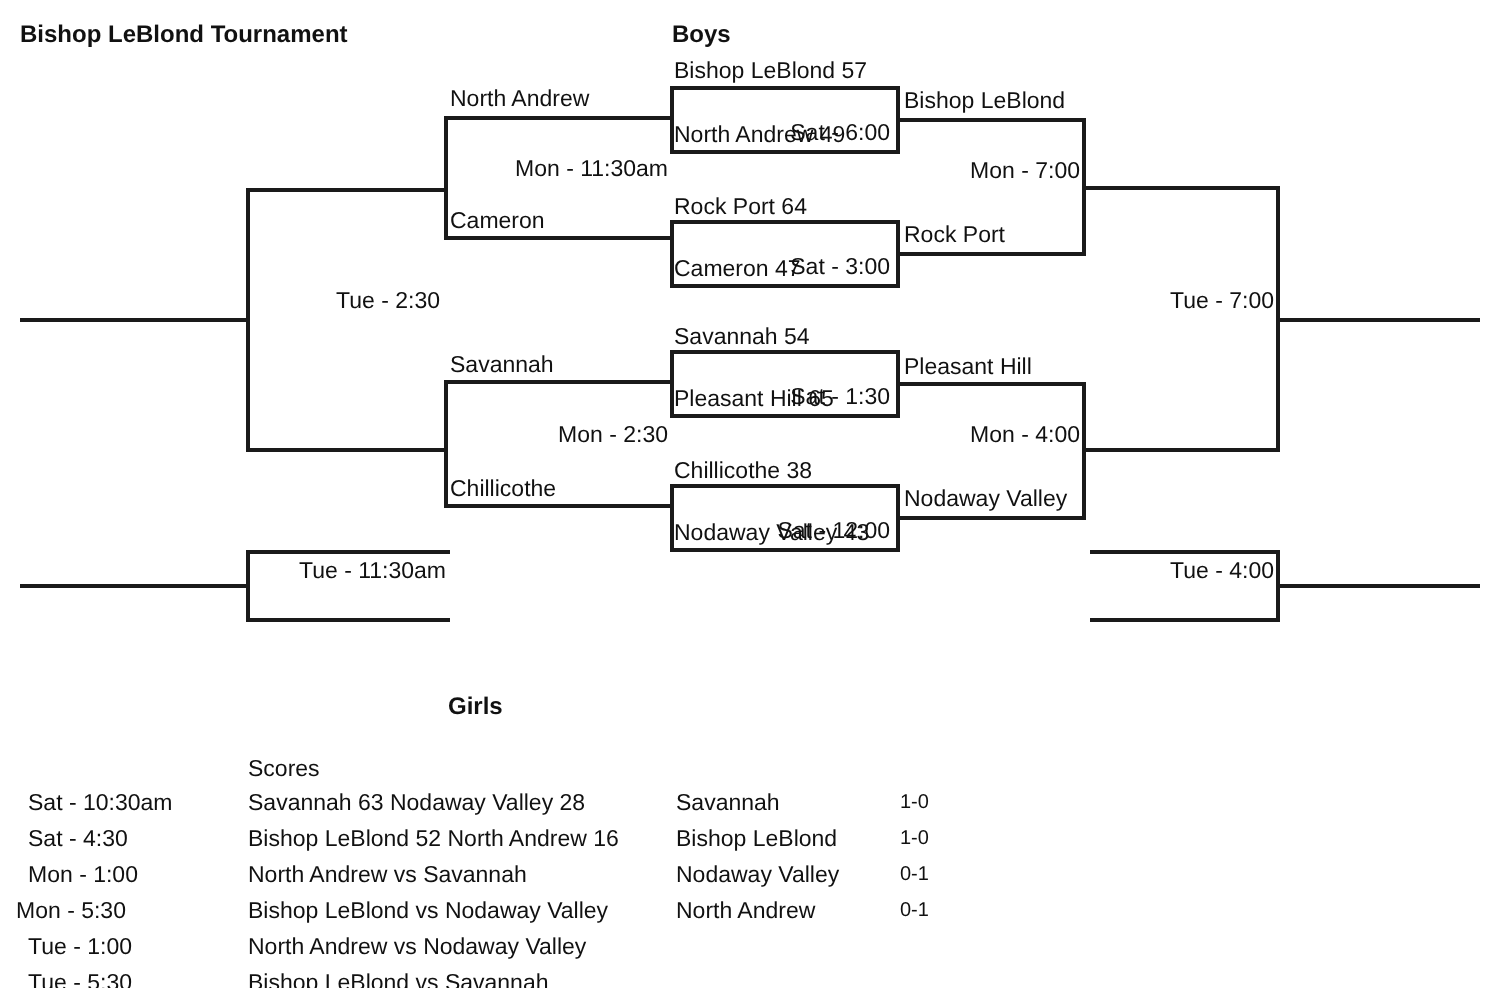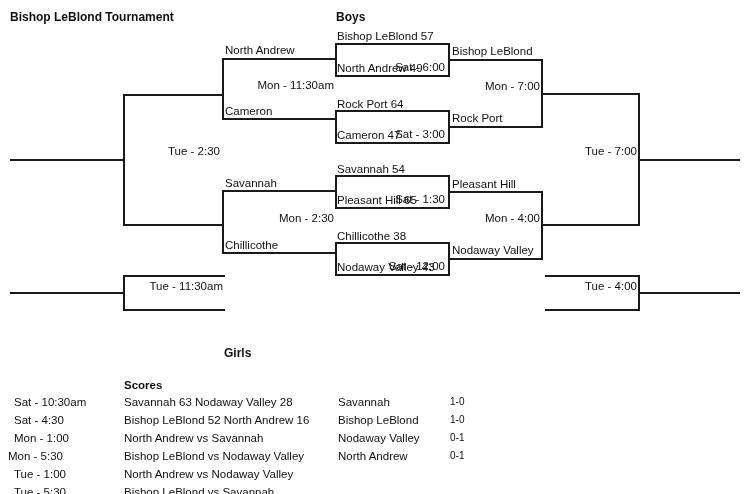--- a/index.html
+++ b/index.html
@@ -62,21 +62,21 @@
     color: #111111;
   }
   .seedbot {
     position: absolute;
     font-size: 11.5px;
     white-space: nowrap;
     color: #111111;
   }
   .scores-head {
     position: absolute;
-    font-weight: bold;
+    font-weight: normal;
     font-size: 11.5px;
     white-space: nowrap;
   }
   .srow-time {
     position: absolute;
     font-size: 11.5px;
     white-space: nowrap;
   }
   .srow-game {
     position: absolute;

